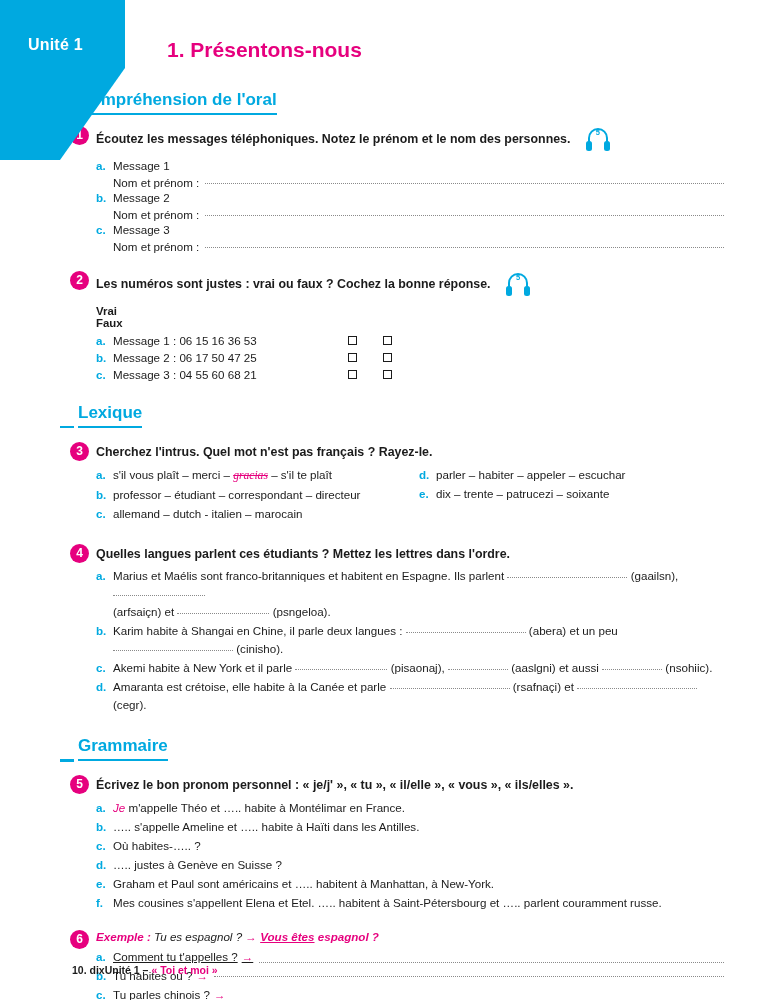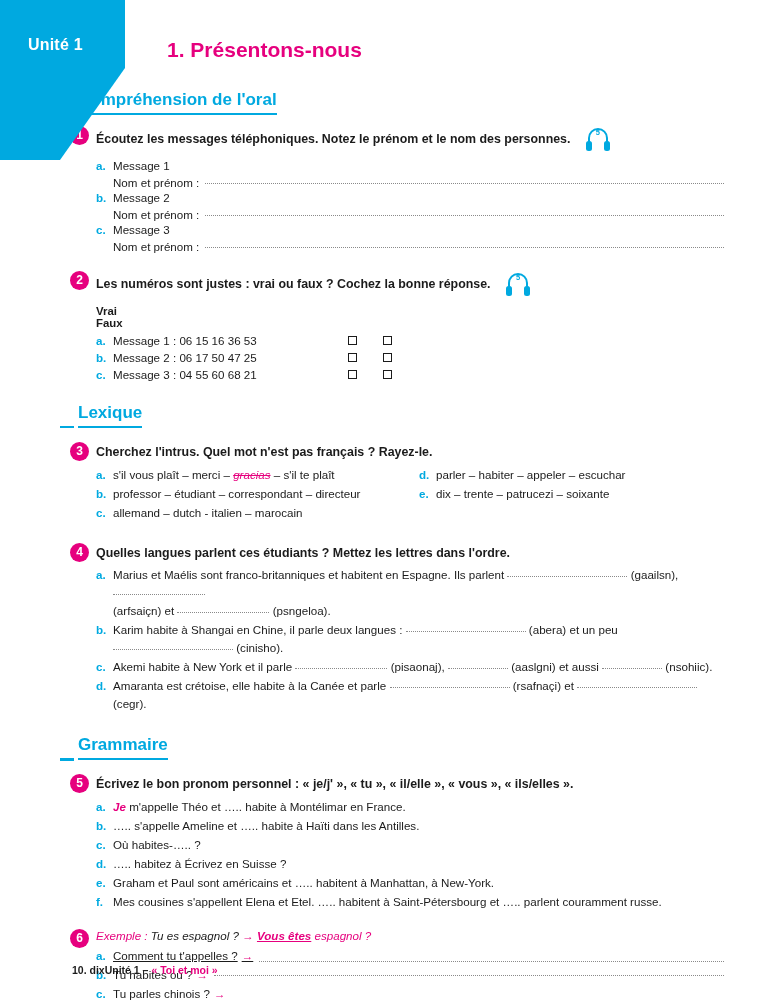--- a/index.html
+++ b/index.html
@@ -173,25 +173,25 @@
     background: #fff;
   }
 
   
   .two-col {
     display: flex;
     gap: 18px;
     margin-top: 5px;
   }
   .two-col .col { width: 50%; }
-  .strike { text-decoration: line-through; color: #e6007e; font-style: italic; }
-
-  .ital-pink { color: #e6007e; font-style: italic; font-weight: normal; }
+  .strike { text-decoration: line-through; color: #e6007e; font-style: italic; font-family: Liberation Serif, serif; }
+
+  .ital-pink { color: #e6007e; font-style: italic; font-weight: bold; }
   .pink { color: #e6007e; }
-  .bold-it { font-weight: bold; font-style: italic; }
+  .bold-it { font-weight: normal; font-style: italic; }
   .underline-pink { color:#e6007e; font-style: italic; font-weight:bold; text-decoration: underline; }
 
   .inline-dots {
     display: inline-block;
     border-bottom: 1.1px dotted #8a8a8a;
     vertical-align: 2px;
   }
   .d-sm { width: 60px; }
   .d-md { width: 92px; }
   .d-lg { width: 120px; }
@@ -430,21 +430,21 @@
         <div class="item">
           <span class="item-letter">b.</span>
           <span class="item-body">….. s'appelle Ameline et ….. habite à Haïti dans les Antilles.</span>
         </div>
         <div class="item">
           <span class="item-letter">c.</span>
           <span class="item-body">Où habites-….. ?</span>
         </div>
         <div class="item">
           <span class="item-letter">d.</span>
-          <span class="item-body">….. habitez à Écrivez en Suisse ?</span>
+          <span class="item-body">….. justes à Genève en Suisse ?</span>
         </div>
         <div class="item">
           <span class="item-letter">e.</span>
           <span class="item-body">Graham et Paul sont américains et ….. habitent à Manhattan, à New-York.</span>
         </div>
         <div class="item">
           <span class="item-letter">f.</span>
           <span class="item-body">Mes cousines s'appellent Elena et Etel. ….. habitent à Saint-Pétersbourg et ….. parlent couramment russe.</span>
         </div>
       </div>

